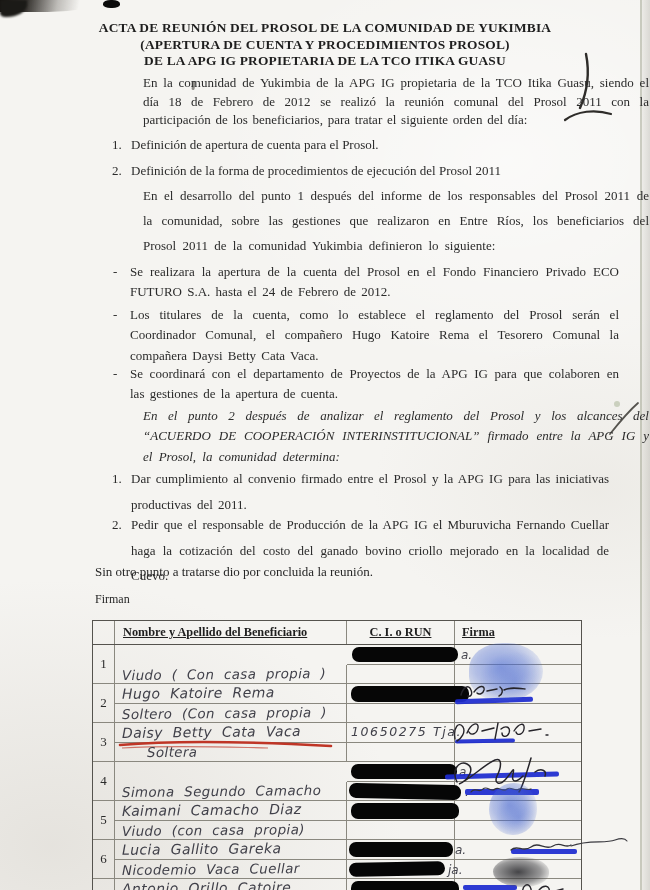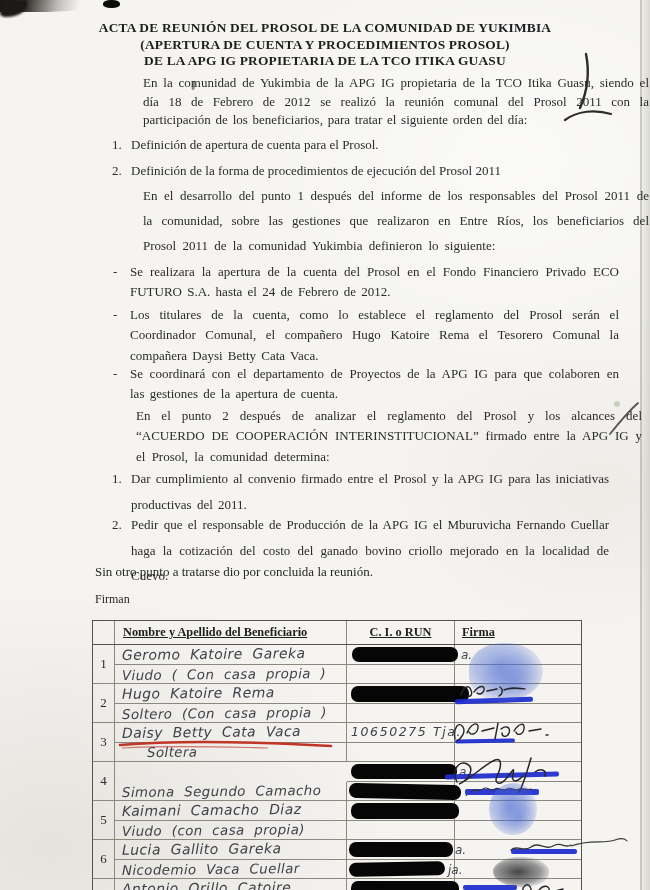--- a/index.html
+++ b/index.html
@@ -23,21 +23,21 @@
     border-radius:2px;transform:rotate(8deg);}
   .scan-line{position:absolute;left:640px;top:0;width:2px;height:890px;background:rgba(125,132,104,.38);}
   .edge-strip{position:absolute;left:642px;top:0;width:8px;height:890px;
     background:linear-gradient(to right,rgba(205,203,195,.25),rgba(175,173,165,.4));}
   
   .title{position:absolute;left:60px;top:20px;width:530px;text-align:center;
     font-weight:bold;font-size:13.4px;line-height:16.5px;letter-spacing:.2px;color:#1e1e1e;}
   .para{position:absolute;text-align:justify;font-size:13px;color:#2b2b2b;margin-left:48px;}
   .p1{left:95px;top:74px;width:506px;line-height:18.6px;word-spacing:1.5px;}
   .p2{left:95px;top:183px;width:506px;line-height:25px;word-spacing:3px;}
-  .p3{left:88px;top:406px;width:506px;line-height:20.4px;word-spacing:3px;}
+  .p3{left:95px;top:406px;width:506px;line-height:20.4px;word-spacing:3px;font-style:italic;}
   .li{position:absolute;text-align:justify;font-size:13px;color:#2b2b2b;}
   .li .mk{position:absolute;left:0;top:0;}
   .agenda1{left:112px;top:137px;width:480px;padding-left:19px;}
   .agenda2{left:112px;top:163px;width:480px;padding-left:19px;}
   .b1{left:113px;top:262px;width:489px;line-height:20.4px;word-spacing:2px;padding-left:17px;}
   .b2{left:113px;top:305px;width:489px;line-height:20.4px;word-spacing:2px;padding-left:17px;}
   .b3{left:113px;top:364px;width:489px;line-height:20.4px;word-spacing:2px;padding-left:17px;}
   .d1{left:112px;top:466px;width:478px;line-height:25.5px;word-spacing:2px;padding-left:19px;}
   .d2{left:112px;top:512px;width:478px;line-height:25.5px;word-spacing:2px;padding-left:19px;}
   .closing{position:absolute;left:95px;top:564px;font-size:13px;}
@@ -152,21 +152,20 @@
   <div class="table">
     <div class="thead">
       <div class="hc"></div>
       <div class="hc hname">Nombre y Apellido del Beneficiario</div>
       <div class="hc hci">C. I. o RUN</div>
       <div class="hc hfirma">Firma</div>
     </div>
 
     <div class="trow">
       <div class="c cnum">1</div>
-      <div class="c cname r1"><span class="hw">Geromo Katoire Gareka</span></div>
       <div class="c cci r1">
         <div class="redact" style="left:5px;top:2px;width:106px;height:15px;"></div>
         <span class="cisuf" style="left:114px;top:3px;">a.</span>
       </div>
       <div class="c cfirma r1">
         <div class="fp-blue" style="left:14px;top:-2px;width:74px;height:58px;z-index:3;"></div>
       </div>
       <div class="c cname r2"><span class="hw sm">Viudo ( Con casa propia )</span></div>
       <div class="c cci r2"></div>
       <div class="c cfirma r2"></div>

